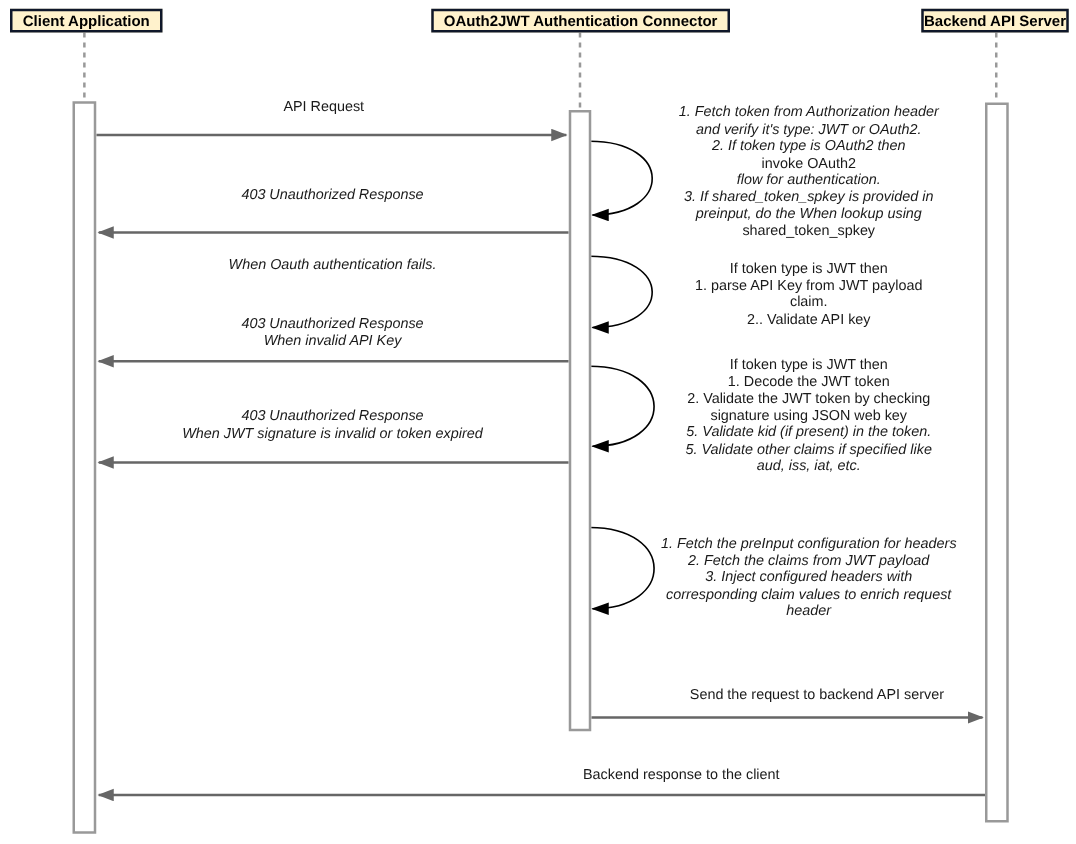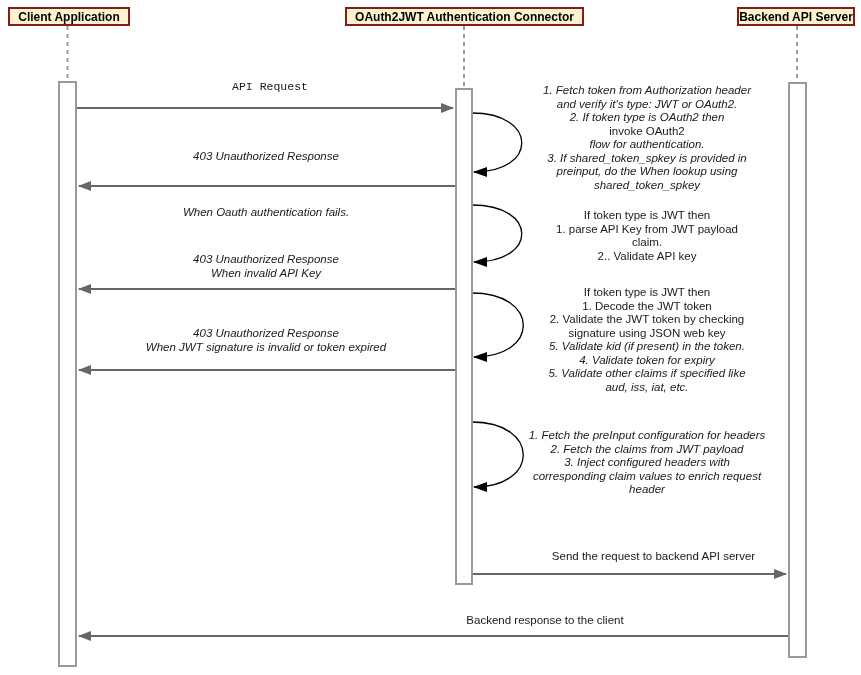--- a/index.html
+++ b/index.html
@@ -3,38 +3,38 @@
 <meta charset="utf-8">
 <style>
   html,body{margin:0;padding:0;background:#ffffff;}
   #canvas{
     position:relative;width:861px;height:675px;background:#ffffff;overflow:hidden;
     font-family:"Liberation Sans","DejaVu Sans",sans-serif;color:#000;
   }
   #wires{position:absolute;left:0;top:0;pointer-events:none;}
   .actor{
     position:absolute;top:7px;height:19px;box-sizing:border-box;
-    background:#fff2cc;border:2px solid #7f1d1d;
+    background:#fff2cc;border:2px solid #0f172a;
     display:flex;align-items:center;justify-content:center;
     font-size:12px;font-weight:bold;white-space:nowrap;
   }
   .bar{
     position:absolute;box-sizing:border-box;background:#ffffff;border:2px solid #999999;
   }
   .msg-label,.note{
     position:absolute;font-size:11.5px;line-height:13.5px;text-align:center;color:#1a1a1a;
   }
   .note div,.msg-label div{white-space:nowrap;}
   #actor-client{left:8px;width:122px;}
   #actor-connector{left:345px;width:239px;}
   #actor-backend{left:737px;width:118px;}
   #bar-client{left:58px;top:81px;width:19px;height:586px;}
   #bar-connector{left:455px;top:88px;width:18px;height:497px;}
   #bar-backend{left:788px;top:82px;width:19px;height:576px;}
-  #label-m1{left:81px;top:80px;width:378px;font-family:Liberation Mono, monospace;}
+  #label-m1{left:70px;top:80px;width:378px;}
   #label-m2{left:77px;top:150px;width:378px;}
   #label-m3{left:77px;top:253px;width:378px;}
   #label-m4{left:57px;top:327px;width:418px;}
   #label-m5{left:472px;top:550px;width:363px;}
   #label-m6{left:300px;top:614px;width:490px;}
   #note-1{left:483px;top:84px;width:328px;}
   #note-2{left:483px;top:209px;width:328px;}
   #note-3{left:483px;top:286px;width:328px;}
   #note-4{left:483px;top:429px;width:328px;}
 </style>
@@ -101,35 +101,34 @@
     </div>
 
   <div class="note" id="note-1">
       <div style="font-style: italic;">1. Fetch token from Authorization header</div>
       <div style="font-style: italic;">and verify it's type: JWT or OAuth2.</div>
       <div style="font-style: italic;">2. If token type is OAuth2 then</div>
       <div>invoke OAuth2</div>
       <div style="font-style: italic;">flow for authentication.</div>
       <div style="font-style: italic;">3. If shared_token_spkey is provided in</div>
       <div style="font-style: italic;">preinput, do the When lookup using</div>
-      <div style="font-style: italic;">shared_token_spkey</div>
+      <div style="">shared_token_spkey</div>
     </div>
   <div class="note" id="note-2">
       <div>If token type is JWT then</div>
       <div>1. parse API Key from JWT payload</div>
       <div>claim.</div>
       <div>2.. Validate API key</div>
     </div>
   <div class="note" id="note-3">
       <div>If token type is JWT then</div>
       <div>1. Decode the JWT token</div>
       <div>2. Validate the JWT token by checking</div>
       <div>signature using JSON web key</div>
       <div style="font-style: italic;">5. Validate kid (if present) in the token.</div>
-      <div style="font-style: italic;">4. Validate token for expiry</div>
       <div style="font-style: italic;">5. Validate other claims if specified like</div>
       <div style="font-style: italic;">aud, iss, iat, etc.</div>
     </div>
   <div class="note" id="note-4">
       <div style="font-style: italic;">1. Fetch the preInput configuration for headers</div>
       <div style="font-style: italic;">2. Fetch the claims from JWT payload</div>
       <div style="font-style: italic;">3. Inject configured headers with</div>
       <div style="font-style: italic;">corresponding claim values to enrich request</div>
       <div style="font-style: italic;">header</div>
     </div>

